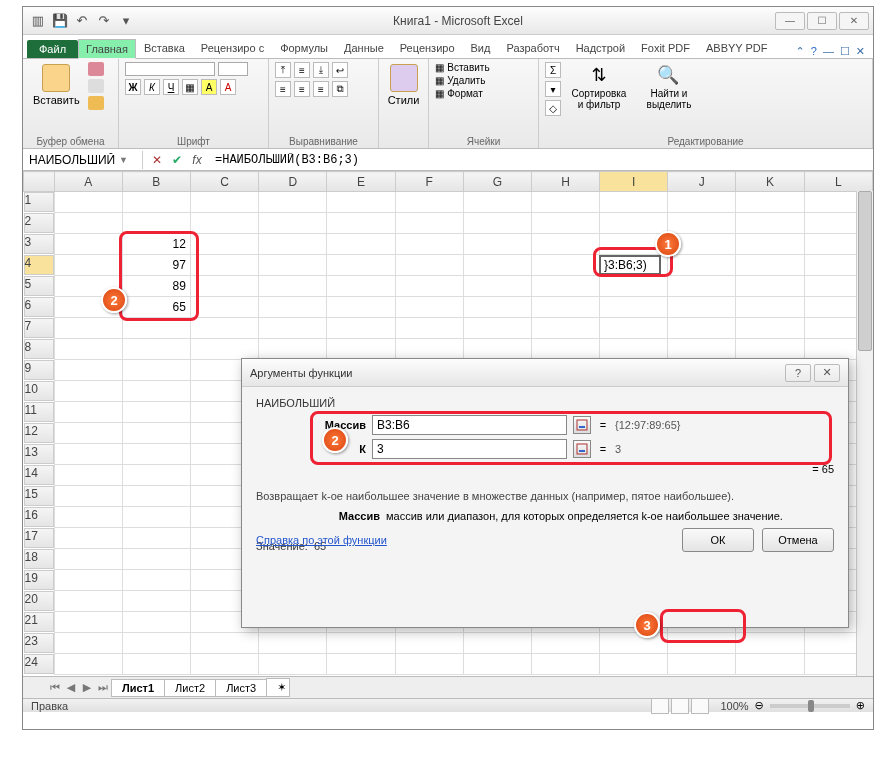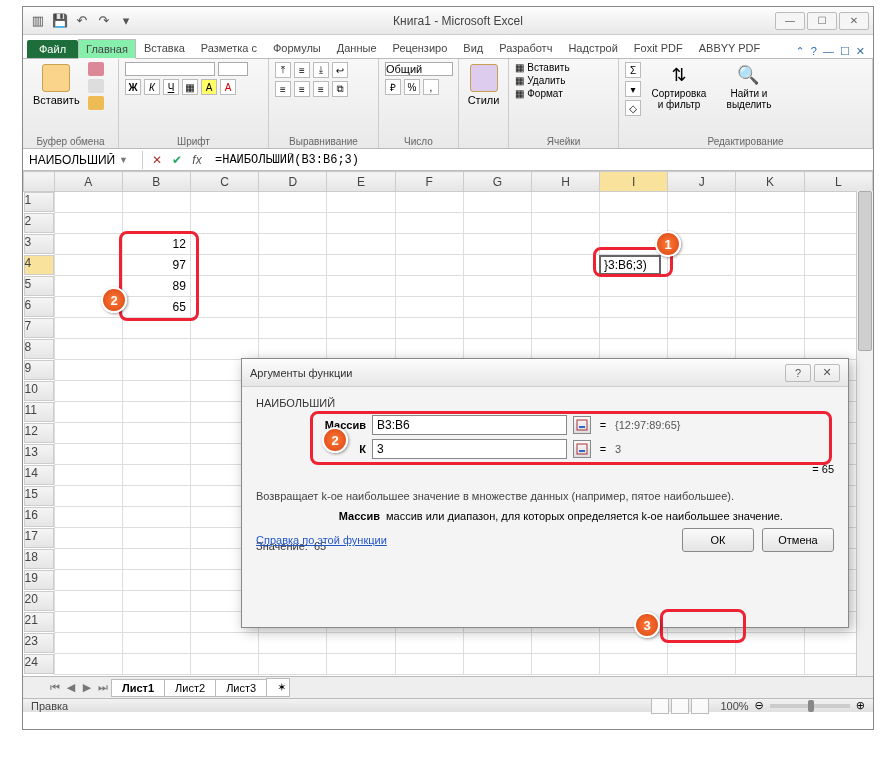--- a/index.html
+++ b/index.html
@@ -109,21 +109,21 @@
       <div class="winbtn">—</div>
       <div class="winbtn">☐</div>
       <div class="winbtn">✕</div>
     </div>
   </div>
 
   <div class="ribbon-tabs">
     <div class="filetab">Файл</div>
     <div class="tab active">Главная</div>
     <div class="tab">Вставка</div>
-    <div class="tab">Разметка с</div>
+    <div class="tab">Рецензиро с</div>
     <div class="tab">Формулы</div>
     <div class="tab">Данные</div>
     <div class="tab">Рецензиро</div>
     <div class="tab">Вид</div>
     <div class="tab">Разработч</div>
     <div class="tab">Надстрой</div>
     <div class="tab">Foxit PDF</div>
     <div class="tab">ABBYY PDF</div>
     <div class="right">
       <span>⌃</span>
@@ -181,31 +181,20 @@
           <div class="sq">↩</div>
         </div>
         <div class="row">
           <div class="sq">≡</div>
           <div class="sq">≡</div>
           <div class="sq">≡</div>
           <div class="sq">⧉</div>
         </div>
       </div>
       <div class="glabel">Выравнивание</div>
-    </div>
-    <div class="rgroup" style="width:80px">
-      <div class="rcontent" style="flex-direction:column;gap:3px">
-        <input style="width: 68px; border: 1px solid rgb(170, 170, 170); font-size: 11px;" value="Общий">
-        <div class="row">
-          <div class="sq">₽</div>
-          <div class="sq">%</div>
-          <div class="sq">,</div>
-        </div>
-      </div>
-      <div class="glabel">Число</div>
     </div>
     <div class="rgroup" style="width:50px">
       <div class="bigbtn">
         <div class="bicon" style="background:#dce"></div>
         <span>Стили</span>
       </div>
       <div class="glabel"></div>
     </div>
     <div class="rgroup" style="width:110px">
       <div class="rcontent" style="flex-direction:column;gap:2px;font-size:10px">

